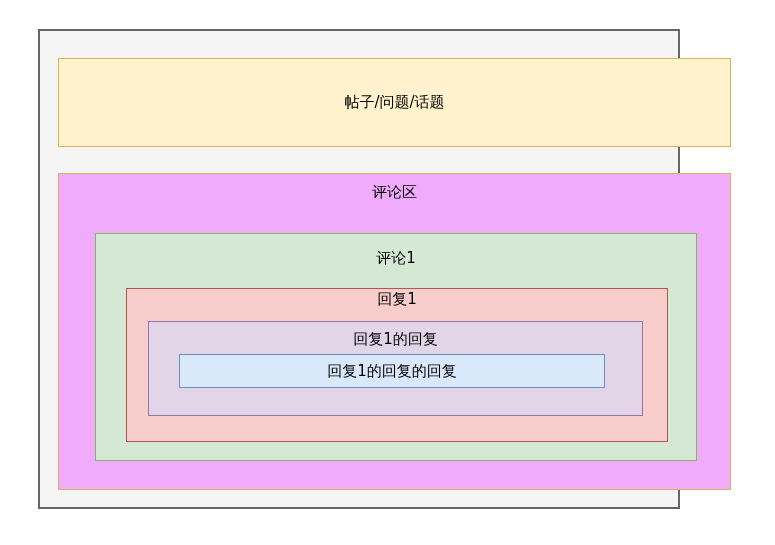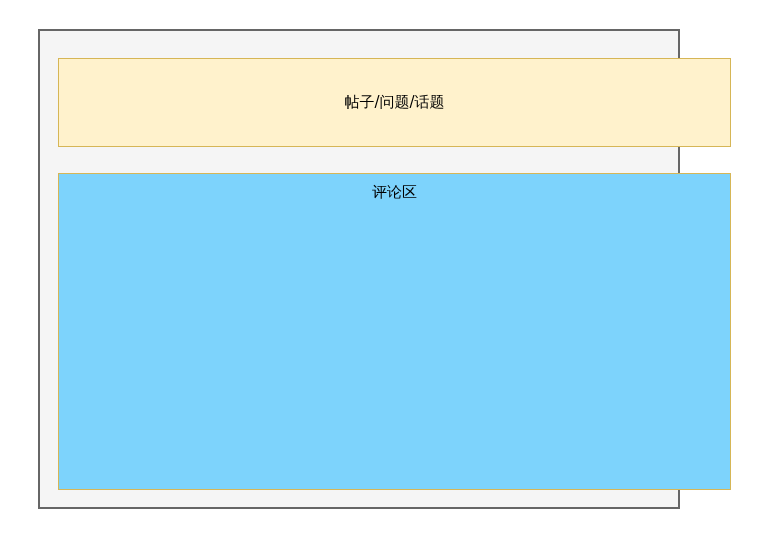--- a/index.html
+++ b/index.html
@@ -28,21 +28,21 @@
   #topic-box {
     left: 18px; top: 27px;
     width: 673px; height: 89px;
     background: #FFF2CC;
     border: 1.5px solid #D6B656;
     display: flex; align-items: center; justify-content: center;
   }
   #comment-area-box {
     left: 18px; top: 142px;
     width: 673px; height: 317px;
-    background: #7dd3fc;
+    background: #f0abfc;
     border: 1.5px solid #D6B656;
   }
   #comment-area-box > .label { padding-top: 10px; }
   #comment1-box {
     left: 36px; top: 59px;
     width: 602px; height: 228px;
     background: #D5E8D4;
     border: 1.5px solid #82B366;
   }
   #comment1-box > .label { padding-top: 16px; }
@@ -73,14 +73,30 @@
 
 <div class="box" id="outer-container">
 
   <div class="box" id="topic-box">
     <span class="label">帖子/问题/话题</span>
   </div>
 
   <div class="box" id="comment-area-box">
     <span class="label">评论区</span>
 
+    <div class="box" id="comment1-box">
+      <span class="label">评论1</span>
+
+      <div class="box" id="reply1-box">
+        <span class="label">回复1</span>
+
+        <div class="box" id="reply2-box">
+          <span class="label">回复1的回复</span>
+
+          <div class="box" id="reply3-box">
+            <span class="label">回复1的回复的回复</span>
+          </div>
+
+        </div>
+      </div>
+    </div>
   </div>
 </div>
 
 </body></html>

